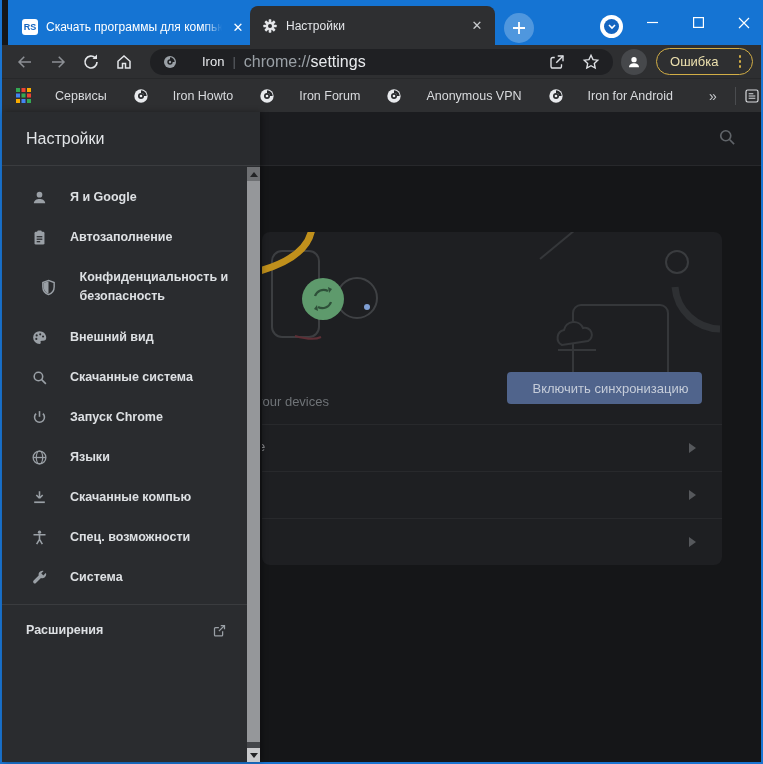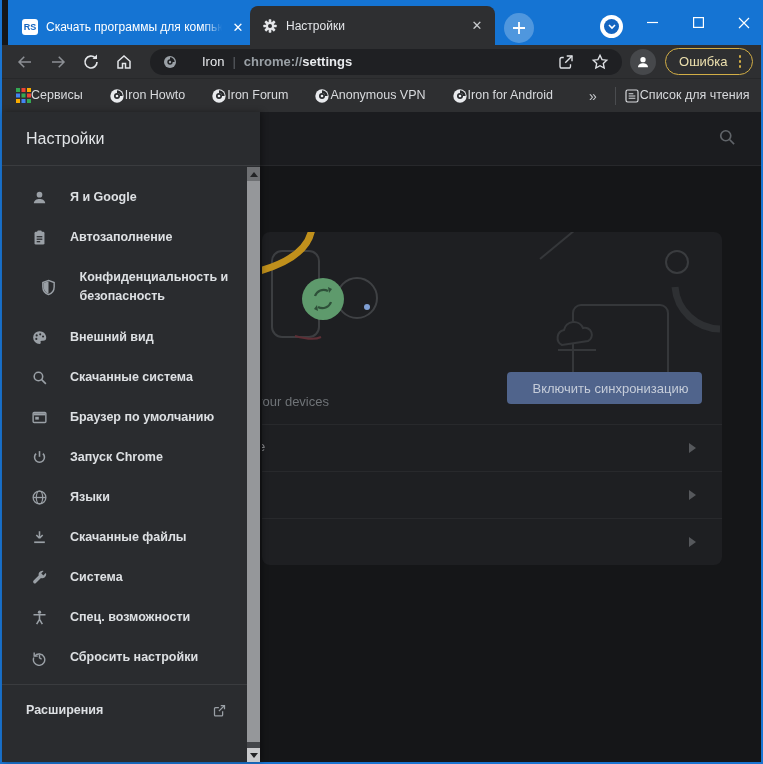--- a/index.html
+++ b/index.html
@@ -37,38 +37,38 @@
 
   
   .toolbar { position:absolute; left:2px; top:45px; width:759px; height:33px; background:#2e2f31;
              display:flex; align-items:center; padding:0 8px 0 10px; }
   .nav-btn { width:26px; height:26px; display:flex; align-items:center; justify-content:center;
              border-radius:50%; flex:none; margin-right:7px; }
   .omnibox { height:26px; flex:1; background:#1f2023; border-radius:13px; display:flex; align-items:center;
              padding:0 12px; margin:0 8px 0 6px; min-width:0; }
   .omnibox .sep { color:#5f6368; margin:0 8px; font-size:13px; }
   .site-name { color:#e8eaed; font-size:13px; }
-  .url { font-size:13px; white-space:nowrap;font-weight:bold; }
+  .url { font-size:16px; white-space:nowrap; }
   .url .scheme { color:#9aa0a6; }
   .url .host { color:#e8eaed; }
   .omni-spacer { flex:1; }
   .omni-icon { width:20px; height:20px; display:flex; align-items:center; justify-content:center;
                margin-left:14px; flex:none; }
   .avatar { width:26px; height:26px; border-radius:50%; background:#46484b; flex:none;
             display:flex; align-items:center; justify-content:center; margin-right:9px; }
   .error-pill { height:27px; border:1.5px solid #d2ae46; border-radius:14px; display:flex; align-items:center;
-                padding:0 7px 0 13px; gap:7px; color:#ece0ae; font-size:13px; flex:none; }
+                padding:0 7px 0 13px; gap:16px; color:#ece0ae; font-size:13px; flex:none; }
   .dots { display:flex; flex-direction:column; gap:2.5px; padding:0 4px; }
   .dots i { width:2.5px; height:2.5px; border-radius:50%; background:#d2ae46; }
 
   
   .bookmarks { position:absolute; left:2px; top:78px; width:759px; height:34px; background:#2e2f31;
                display:flex; align-items:center; padding:0 14px; font-size:12.5px; color:#d8dadd;
                border-top:1px solid #27282a; }
-  .bm-item { display:flex; align-items:flex-start; gap:0; margin-right:26px; white-space:nowrap; }
+  .bm-item { display:flex; align-items:center; gap:24px; margin-right:26px; white-space:nowrap; }
   .bm-right { margin-left:auto; display:flex; align-items:center; }
   .bm-overflow { color:#c7c9cc; font-size:14px; padding:0 10px; }
   .bm-sep { width:1px; height:18px; background:#4a4c4f; margin:0 8px; }
 
   
   .main { position:absolute; left:2px; top:112px; width:759px; height:650px; background:#151618; }
   .content-header { position:absolute; left:0; top:0; width:759px; height:54px; background:#1b1c1f;
                     border-bottom:1px solid #27282b; }
   .content-search { position:absolute; right:24px; top:15px; opacity:.55; }
 
@@ -427,30 +427,20 @@
           <div class="menu-row">
             <span class="mi">
               <svg width="17" height="17" viewBox="0 0 24 24" fill="none" stroke="#9aa0a6" stroke-width="2.2">
                   <circle cx="10.5" cy="10.5" r="6"></circle>
                   <path d="M15 15l6 6"></path>
                 </svg>
             </span>
             <span class="lbl">Скачанные система</span>
           </div>
 
-          <div class="menu-row">
-            <span class="mi">
-              <svg width="17" height="17" viewBox="0 0 24 24">
-                  <rect x="3" y="5" width="18" height="14" rx="1.5" fill="none" stroke="#9aa0a6" stroke-width="2"></rect>
-                  <rect x="3.8" y="6" width="16.4" height="3" fill="#9aa0a6"></rect>
-                  <rect x="6" y="11" width="5" height="4" fill="#9aa0a6"></rect>
-                </svg>
-            </span>
-            <span class="lbl">Браузер по умолчанию</span>
-          </div>
 
           <div class="menu-row">
             <span class="mi">
               <svg width="17" height="17" viewBox="0 0 24 24" fill="none" stroke="#9aa0a6" stroke-width="2.2">
                   <path d="M12 3v8"></path>
                   <path d="M7.2 6.5a7 7 0 109.6 0"></path>
                 </svg>
             </span>
             <span class="lbl">Запуск Chrome</span>
           </div>
@@ -467,52 +457,42 @@
             <span class="lbl">Языки</span>
           </div>
 
           <div class="menu-row">
             <span class="mi">
               <svg width="17" height="17" viewBox="0 0 24 24">
                   <path d="M12 3v10m0 0l-4.5-4.5M12 13l4.5-4.5" stroke="#9aa0a6" stroke-width="2.2" fill="none"></path>
                   <rect x="4.5" y="17.5" width="15" height="2.4" fill="#9aa0a6"></rect>
                 </svg>
             </span>
-            <span class="lbl">Скачанные файлы</span>
-          </div>
-
-          <div class="menu-row">
-            <span class="mi">
-              <svg width="17" height="17" viewBox="0 0 24 24">
-                  <path d="M21.5 7.5a5.5 5.5 0 01-7.4 5.1L7 19.7a2.3 2.3 0 11-3.3-3.3l7.1-7.1A5.5 5.5 0 0116 2.5c.6 0 1.2.1 1.8.3l-3.3 3.3 2.9 2.9 3.3-3.3c.5.5.8 1.1.8 1.8z" fill="#9aa0a6"></path>
-                </svg>
-            </span>
-            <span class="lbl">Система</span>
+            <span class="lbl">Скачанные компью</span>
           </div>
 
           <div class="menu-row">
             <span class="mi">
               <svg width="17" height="17" viewBox="0 0 24 24">
                   <circle cx="12" cy="4.5" r="2.3" fill="#9aa0a6"></circle>
                   <path d="M3.5 8h17M12 8v6.5M12 14.5l-4 7M12 14.5l4 7" stroke="#9aa0a6" stroke-width="2.2" fill="none"></path>
                 </svg>
             </span>
             <span class="lbl">Спец. возможности</span>
           </div>
 
           <div class="menu-row">
             <span class="mi">
-              <svg width="17" height="17" viewBox="0 0 24 24" fill="none" stroke="#9aa0a6" stroke-width="2">
-                  <path d="M4.5 5v5h5"></path>
-                  <path d="M5.2 10A8 8 0 114 12"></path>
-                  <path d="M12 8v4.5l3 2"></path>
-                </svg>
-            </span>
-            <span class="lbl">Сбросить настройки</span>
-          </div>
+              <svg width="17" height="17" viewBox="0 0 24 24">
+                  <path d="M21.5 7.5a5.5 5.5 0 01-7.4 5.1L7 19.7a2.3 2.3 0 11-3.3-3.3l7.1-7.1A5.5 5.5 0 0116 2.5c.6 0 1.2.1 1.8.3l-3.3 3.3 2.9 2.9 3.3-3.3c.5.5.8 1.1.8 1.8z" fill="#9aa0a6"></path>
+                </svg>
+            </span>
+            <span class="lbl">Система</span>
+          </div>
+
 
           <div class="drawer-divider"></div>
 
           <div class="ext-row">
             <span>Расширения</span>
             <span>
               <svg width="15" height="15" viewBox="0 0 24 24" fill="none" stroke="#9aa0a6" stroke-width="2">
                   <path d="M14 4h6v6"></path>
                   <path d="M20 4l-9 9"></path>
                   <path d="M17 13v6a1.5 1.5 0 01-1.5 1.5h-10A1.5 1.5 0 014 19V9a1.5 1.5 0 011.5-1.5H11"></path>

